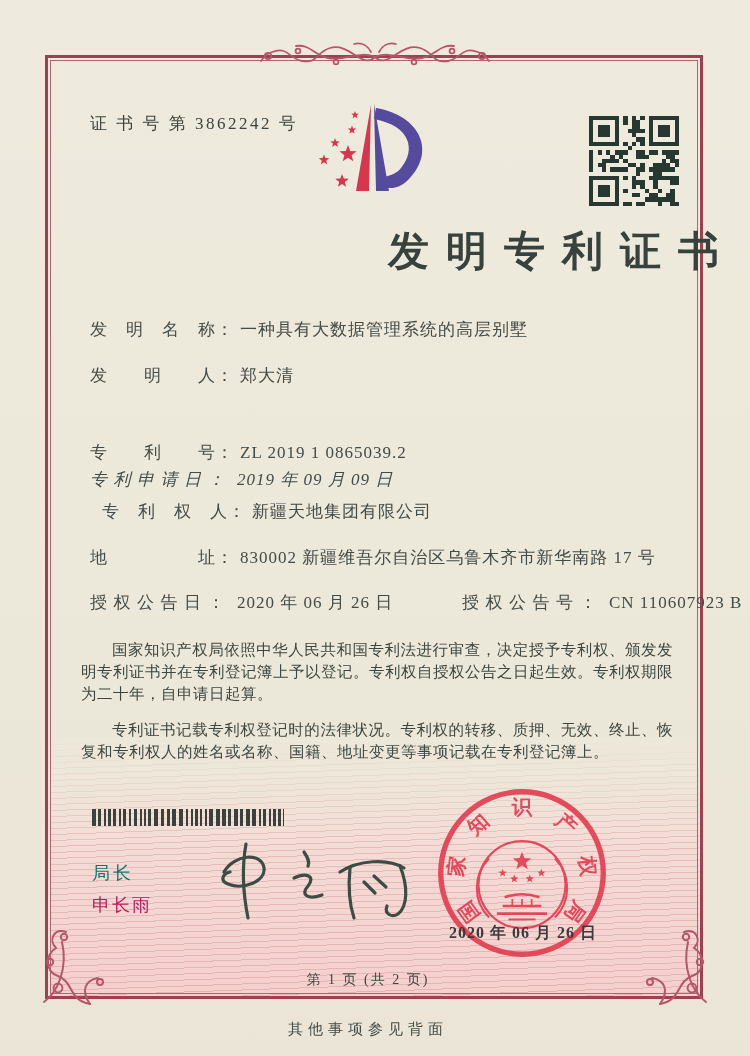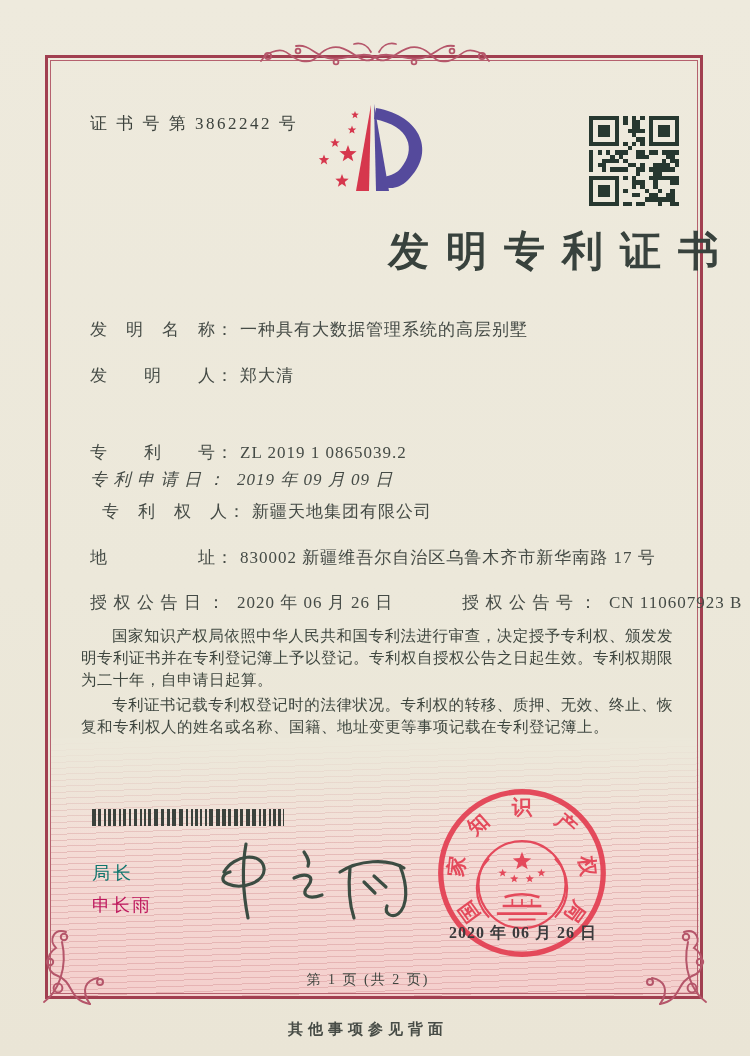--- a/index.html
+++ b/index.html
@@ -56,39 +56,39 @@
   .field-label.wide{letter-spacing:6.5px;min-width:0;}
   .field-value{letter-spacing:1px;margin-left:6px;}
   .grant-no{position:absolute;left:372px;top:0;}
 
   
   .body-text{
     position:absolute;left:81px;top:625px;width:592px;
     font-size:15.5px;line-height:22px;letter-spacing:.5px;
     text-align:justify;color:#3e463f;
   }
-  .body-text p{margin:0 0 3px 0;text-indent:2em;font-family:Liberation Serif, serif;}
+  .body-text p{margin:14px 0 3px 0;text-indent:2em;font-family:Liberation Serif, serif;}
 
   
   .barcode{position:absolute;left:92px;top:809px;width:192px;height:17px;}
   .sign-title{position:absolute;left:92px;top:861px;font-size:18px;letter-spacing:3px;color:#0f766e;}
   .sign-name{position:absolute;left:92px;top:893px;font-size:18px;letter-spacing:2px;color:#be185d;}
   .signature{position:absolute;left:212px;top:838px;width:200px;height:88px;}
   .seal{position:absolute;left:433px;top:782px;width:178px;height:182px;opacity:.9;}
   .seal-date{
     position:absolute;left:443px;top:923px;width:160px;text-align:center;
     font-size:16px;font-weight:700;letter-spacing:1px;color:#3b3b3d;
   }
   .page-note{
     position:absolute;left:0;right:0;top:971px;text-align:center;
     font-size:14px;letter-spacing:2px;color:#3e453f;
   }
   .back-note{
     position:absolute;left:0;right:0;top:1020px;text-align:center;
-    font-size:15px;letter-spacing:5px;color:#474c46;font-weight:bold;
+    font-size:15px;letter-spacing:5px;color:#474c46;
   }
 </style>
 </head>
 <body>
 
 <div class="page">
 
   <div class="pink-band"></div>
 
   <div class="frame-outer">

